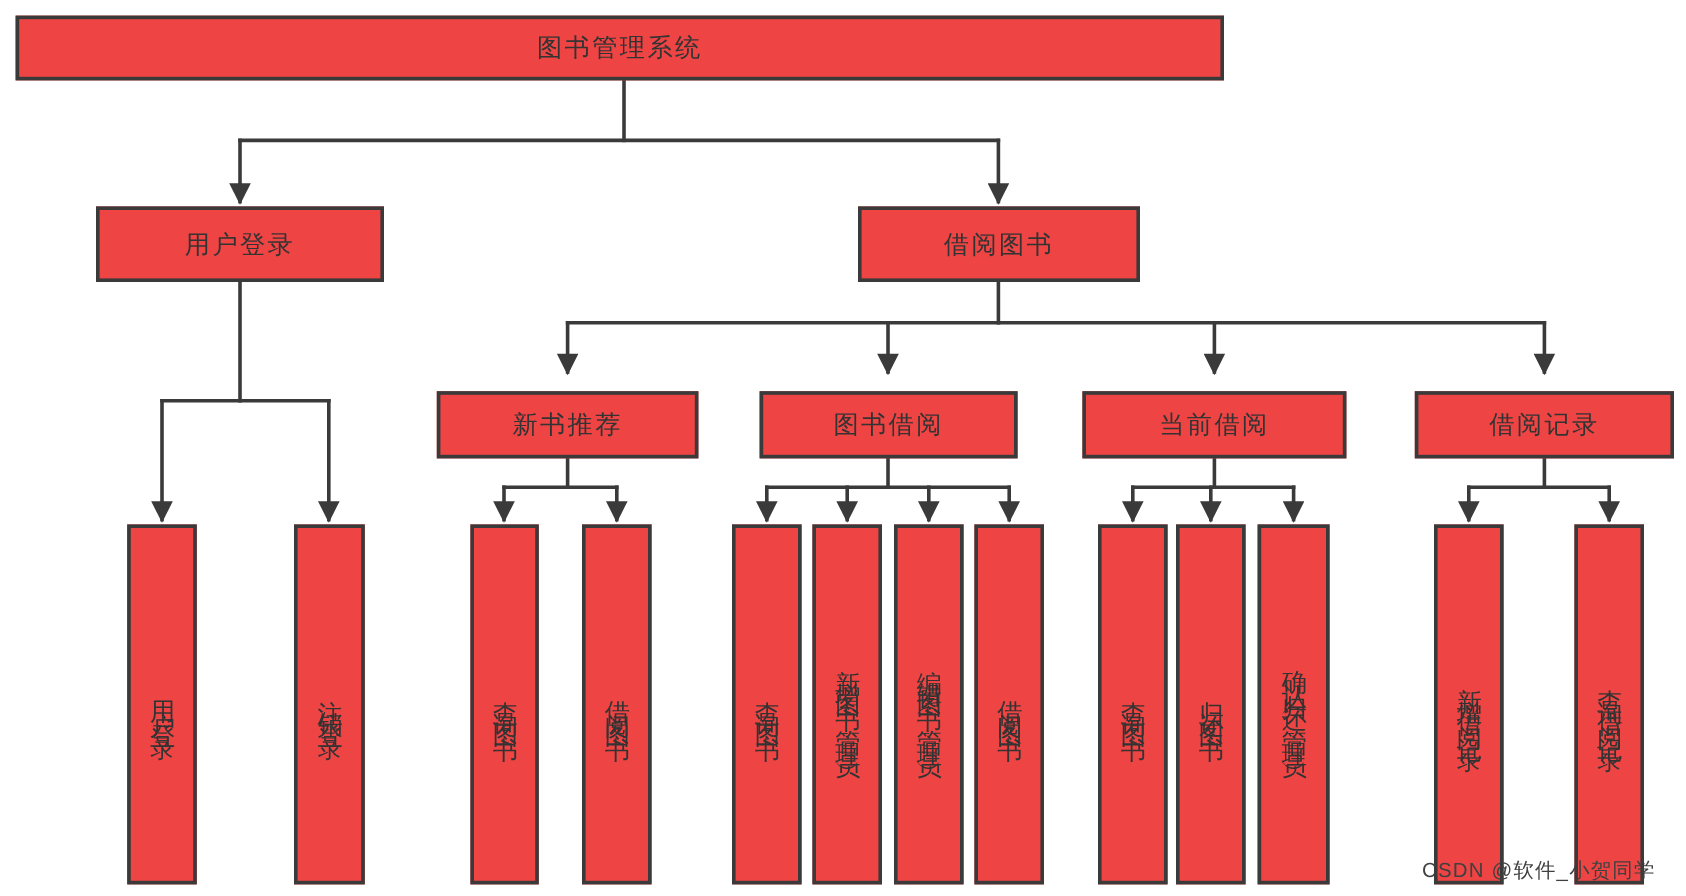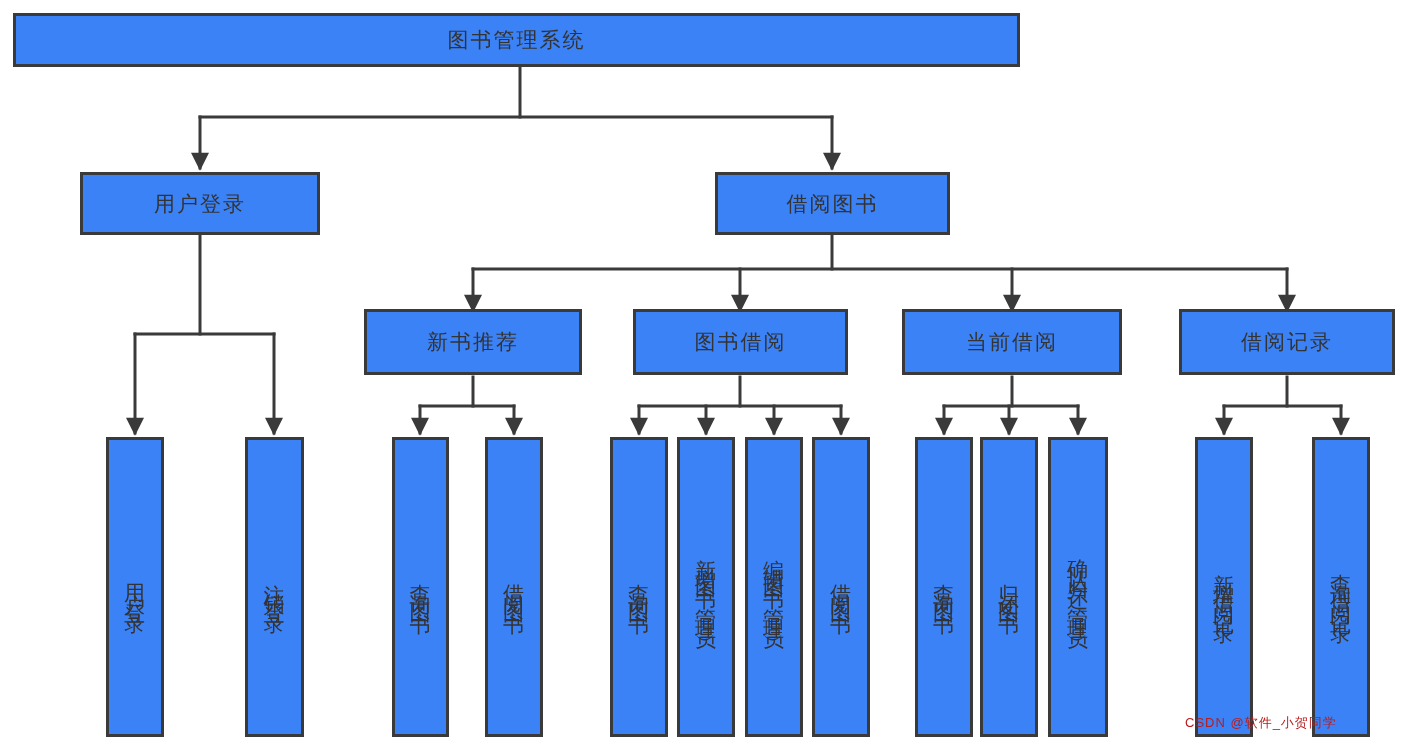--- a/index.html
+++ b/index.html
@@ -18,54 +18,54 @@
   #connectors {
     position: absolute;
     left: 0;
     top: 0;
     z-index: 1;
   }
   .box {
     position: absolute;
     box-sizing: border-box;
     border: 3px solid #3a3a3a;
-    background: #3b82f6;
+    background: #ef4444;
     display: flex;
     align-items: center;
     justify-content: center;
     color: #333333;
     z-index: 2;
   }
   .h-box {
     font-size: 21px;
     letter-spacing: 2px;
   }
   .root-box {
     left: 13px; top: 13px; width: 1007px; height: 54px;
   }
   .lvl2 { top: 172px; height: 63px; }
-  .lvl3 { top: 309px; height: 66px; }
+  .lvl3 { top: 326px; height: 56px; }
   .leaf {
     top: 437px;
     height: 300px;
     font-size: 21px;
   }
   .leaf .v-text {
     writing-mode: vertical-rl;
     text-orientation: mixed;
     letter-spacing: 10px;
     line-height: 1.1;
     white-space: nowrap;
   }
   #watermark {
     position: absolute;
     left: 1185px;
     top: 714px;
-    font-size: 13px;
-    color: #b91c1c;
+    font-size: 17px;
+    color: #404040;
     letter-spacing: 1px;
     z-index: 3;
     white-space: nowrap;
   }
 </style>
 </head>
 <body>
 
 <div id="stage">
 

